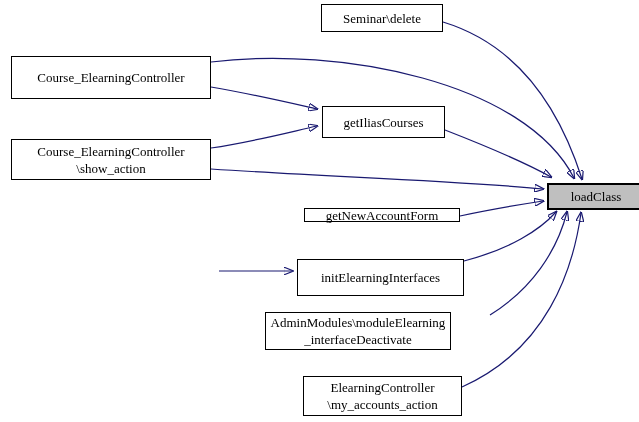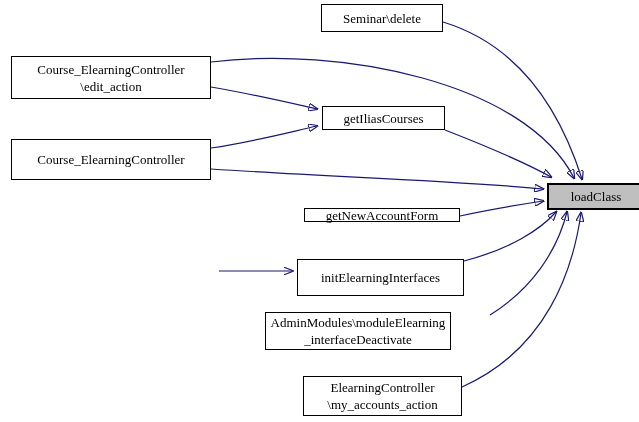--- a/index.html
+++ b/index.html
@@ -74,28 +74,28 @@
     <path d="M490,315 C532,289 557,251 567,212" marker-end="url(#arrow)"></path>
     <path d="M462,387 C547,349 573,270 581,213" marker-end="url(#arrow)"></path>
   </svg>
 
   <div class="node" style="left:321px; top:4px; width:122px; height:28px">
     <span>Seminar\delete</span>
   </div>
 
   <div class="node" style="left:11px; top:56px; width:200px; height:43px">
     <span>Course_ElearningController</span>
-    <span>\edit_action</span>
   </div>
 
   <div class="node" style="left:11px; top:139px; width:200px; height:41px">
     <span>Course_ElearningController</span>
+    <span>\show_action</span>
   </div>
 
-  <div class="node" style="left:322px; top:106px; width:123px; height:24px">
+  <div class="node" style="left:322px; top:106px; width:123px; height:32px">
     <span>getIliasCourses</span>
   </div>
 
   <div class="node focus" style="left:547px; top:183px; width:98px; height:27px">
     <span>loadClass</span>
   </div>
 
   <div class="node" style="left:304px; top:208px; width:156px; height:14px">
     <span>getNewAccountForm</span>
   </div>

